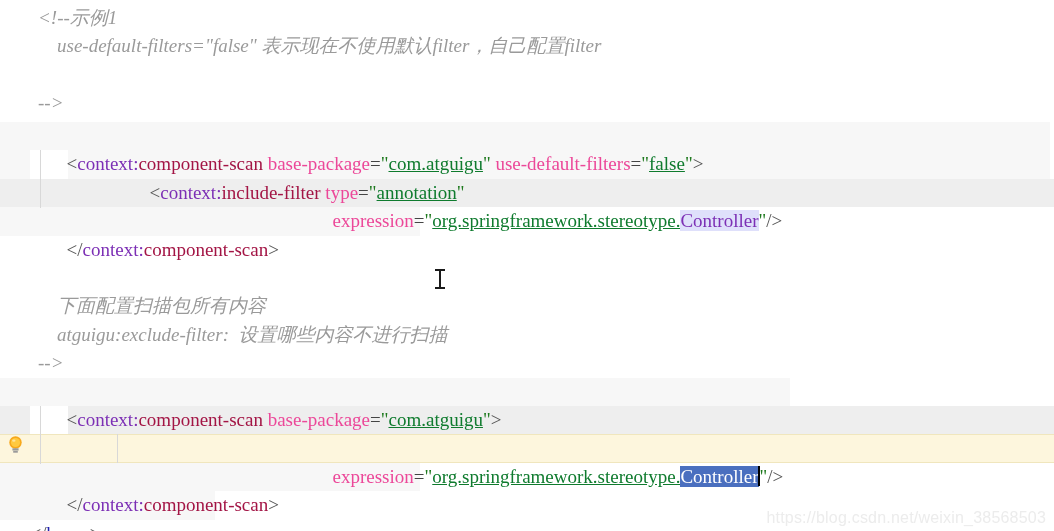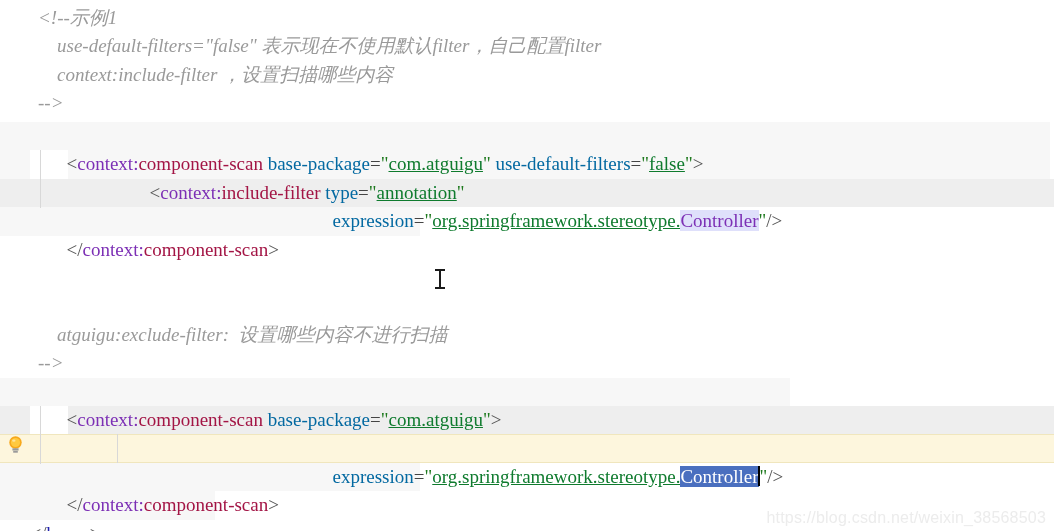--- a/index.html
+++ b/index.html
@@ -71,21 +71,21 @@
     border-top: 1px solid #f0e6bd;
     border-bottom: 1px solid #f0e6bd;
     box-sizing: border-box;
   }
 
   
   .t-bracket  { color: #555555; }       
   .t-ns       { color: #7c2fb5; }       
   .t-tag      { color: #a31545; text-align: center; }       
   .t-tag-blue { color: #2020b0; }       
-  .t-attr     { color: #0369a1; }       
+  .t-attr     { color: #ec4899; }       
   .t-eq       { color: #444444; }
   .t-quote    { color: #1f7a1f; }
   .t-val      { color: #0f7b2e; text-decoration: underline; }       
   .t-comment  {
     color: #9a9a9a;
     font-style: italic;
   }
 
   
   .occurrence {
@@ -187,23 +187,20 @@
       <rect x="6.2" y="15.8" width="4.6" height="1.9" fill="#9a9a9a"></rect>
     </svg>
   </div>
 
   <div class="code-line" style="top:4px;">
     <span class="txt t-comment">&lt;!--示例1</span>
   </div>
   <div class="code-line" style="top:32.4px;">
     <span class="txt t-comment">    use-default-filters="false" 表示现在不使用默认filter，自己配置filter</span>
   </div>
-  <div class="code-line" style="top:60.8px;">
-    <span class="txt t-comment">    context:include-filter ，设置扫描哪些内容</span>
-  </div>
   <div class="code-line" style="top:89.2px;">
     <span class="txt t-comment">--&gt;</span>
   </div>
 
   <div class="code-line" style="top:122px;">
     <span class="txt">
       <span class="t-bracket">&lt;</span><span class="t-ns">context:</span><span class="t-tag">component-scan</span><span class="t-eq"> </span><span class="t-attr">base-package</span><span class="t-eq">=</span><span class="t-quote">"</span><span class="t-val">com.atguigu</span><span class="t-quote">"</span><span class="t-eq"> </span><span class="t-attr">use-default-filters</span><span class="t-eq">=</span><span class="t-quote">"</span><span class="t-val">false</span><span class="t-quote">"</span><span class="t-bracket">&gt;</span>
     </span>
   </div>
 
@@ -218,20 +215,23 @@
       <span class="t-attr">expression</span><span class="t-eq">=</span><span class="t-quote">"</span><span class="t-val">org.springframework.stereotype.</span><span class="occurrence">Controller</span><span class="t-quote">"</span><span class="t-bracket">/&gt;</span>
     </span>
   </div>
 
   <div class="code-line" style="top:207.2px;">
     <span class="txt">
       <span class="t-bracket">&lt;/</span><span class="t-ns">context:</span><span class="t-tag">component-scan</span><span class="t-bracket">&gt;</span>
     </span>
   </div>
 
+  <div class="code-line" style="top:292.4px;">
+    <span class="txt t-comment">    下面配置扫描包所有内容</span>
+  </div>
   <div class="code-line" style="top:320.8px;">
     <span class="txt t-comment">    atguigu:exclude-filter:  设置哪些内容不进行扫描</span>
   </div>
   <div class="code-line" style="top:349.2px;">
     <span class="txt t-comment">--&gt;</span>
   </div>
 
   <div class="code-line" style="top:377.6px;">
     <span class="txt">
       <span class="t-bracket">&lt;</span><span class="t-ns">context:</span><span class="t-tag">component-scan</span><span class="t-eq"> </span><span class="t-attr">base-package</span><span class="t-eq">=</span><span class="t-quote">"</span><span class="t-val">com.atguigu</span><span class="t-quote">"</span><span class="t-bracket">&gt;</span>

